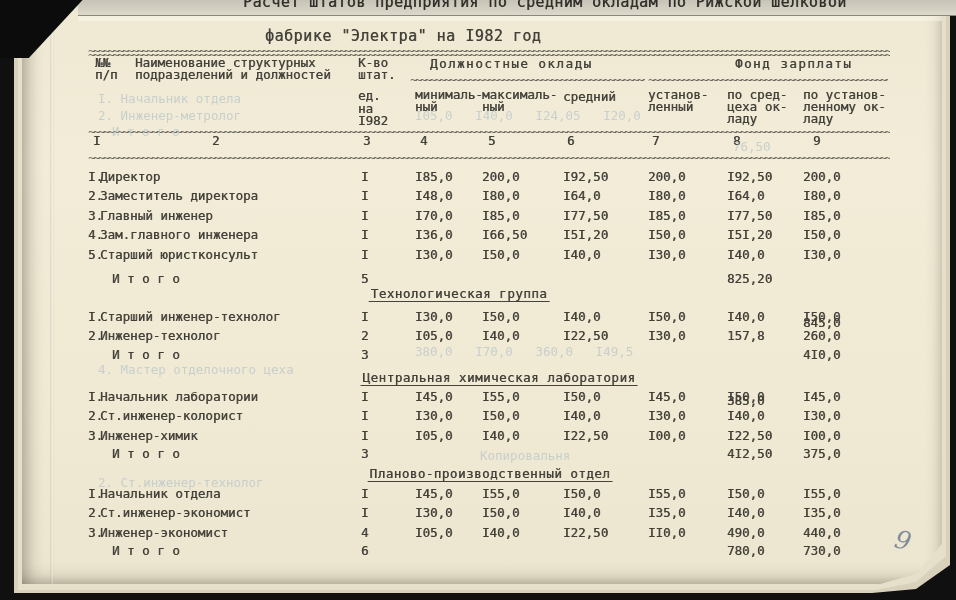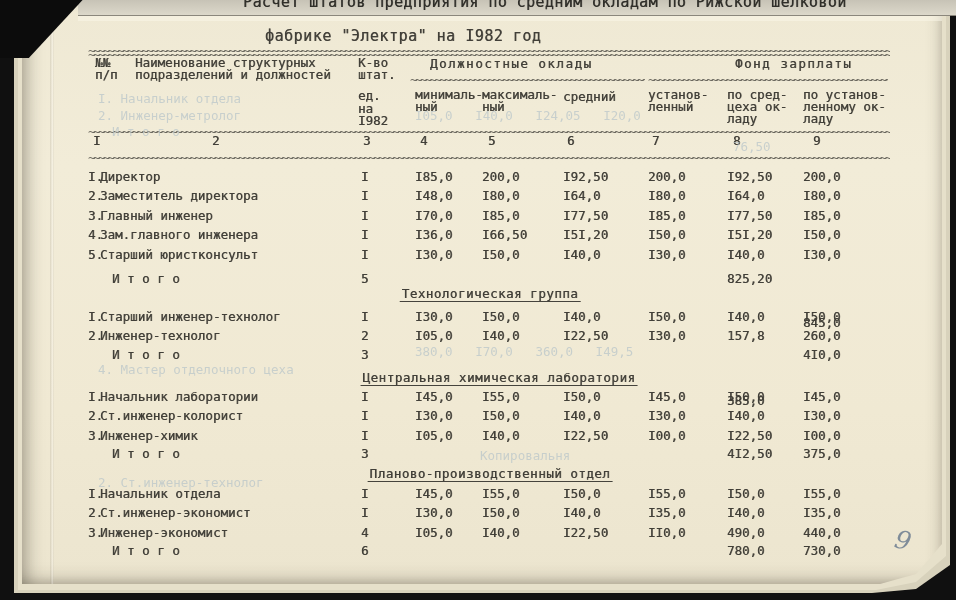--- a/index.html
+++ b/index.html
@@ -132,21 +132,21 @@
       <div class="cell ink" style="left: 393px; top: 243.6px;">I30,0</div>
       <div class="cell ink" style="left: 460px; top: 243.6px;">I50,0</div>
       <div class="cell ink" style="left: 541px; top: 243.6px;">I40,0</div>
       <div class="cell ink" style="left: 626px; top: 243.6px;">I30,0</div>
       <div class="cell ink" style="left: 705px; top: 243.6px;">I40,0</div>
       <div class="cell ink" style="left: 781px; top: 243.6px;">I30,0</div>
       <div class="cell ink" style="left: 90px; top: 268px;">И т о г о</div>
       <div class="cell ink" style="left: 339px; top: 268px;">5</div>
       <div class="cell ink" style="left: 705px; top: 268px;">825,20</div>
       <div class="cell ink" style="left: 781px; top: 268px; margin-top: 44px;">845,0</div>
-      <div class="sec-title ink" style="left: 468px; top: 283px;">Технологическая группа</div>
+      <div class="sec-title ink" style="left: 437px; top: 283px;">Технологическая группа</div>
       <div class="cell ink" style="left: 66px; top: 306px;">I.</div>
       <div class="cell ink" style="left: 78px; top: 306px;">Старший инженер-технолог</div>
       <div class="cell ink" style="left: 339px; top: 306px;">I</div>
       <div class="cell ink" style="left: 393px; top: 306px;">I30,0</div>
       <div class="cell ink" style="left: 460px; top: 306px;">I50,0</div>
       <div class="cell ink" style="left: 541px; top: 306px;">I40,0</div>
       <div class="cell ink" style="left: 626px; top: 306px;">I50,0</div>
       <div class="cell ink" style="left: 705px; top: 306px;">I40,0</div>
       <div class="cell ink" style="left: 781px; top: 306px;">I50,0</div>
       <div class="cell ink" style="left: 66px; top: 325.4px;">2.</div>

